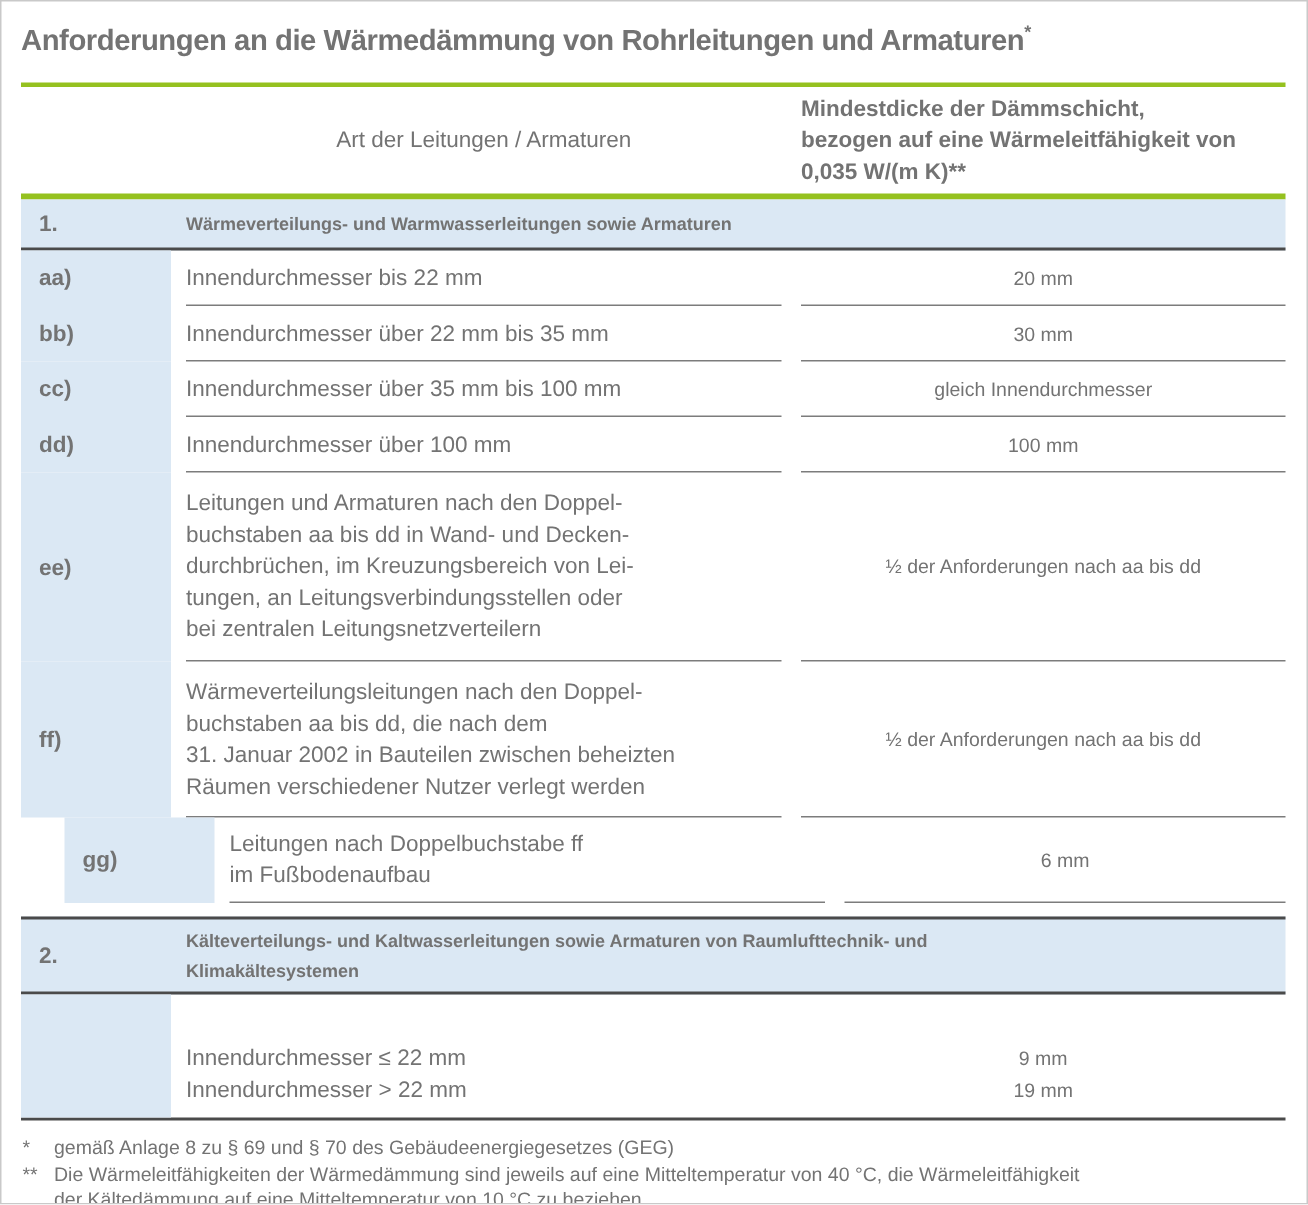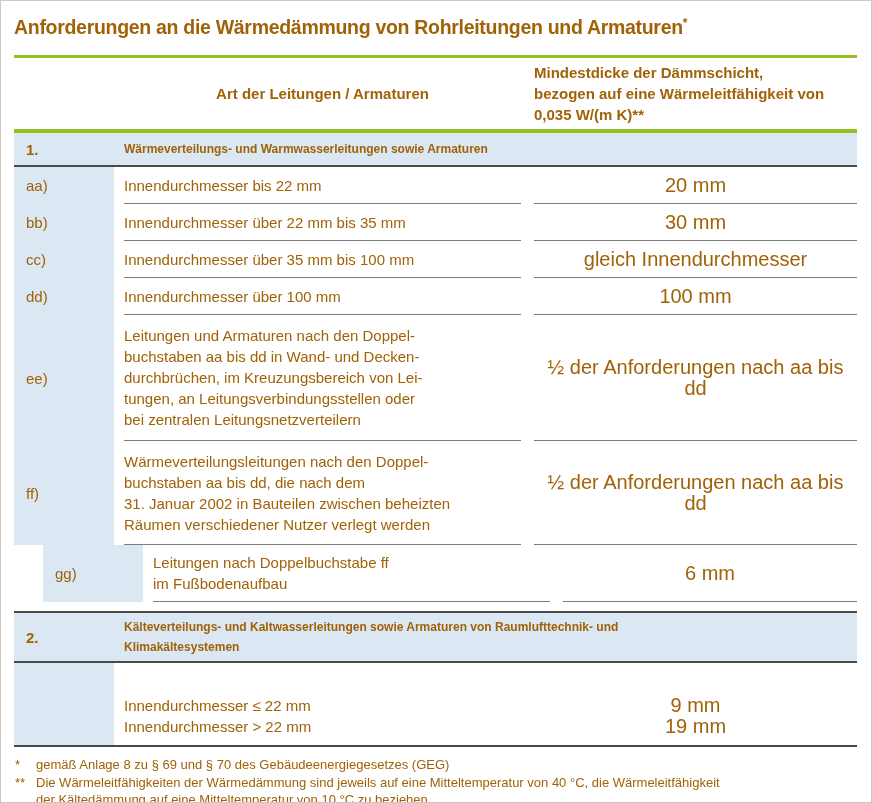--- a/index.html
+++ b/index.html
@@ -3,21 +3,21 @@
 <meta charset="utf-8">
 <style>
   html, body { margin: 0; padding: 0; background: #ffffff; }
   .page {
     position: relative;
     width: 870px;
     height: 801px;
     border: 1px solid #c9c9c9;
     background: #ffffff;
     font-family: "Liberation Sans", "DejaVu Sans", sans-serif;
-    color: #a16207;
+    color: #737373;
     overflow: hidden;
     box-sizing: content-box;
   }
   .inner { padding: 0 14px 0 13px; }
   h1.title {
     margin: 13px 0 0 0;
     font-size: 19.5px;
     line-height: 27px;
     font-weight: bold;
     letter-spacing: -0.3px;
@@ -25,50 +25,50 @@
   h1.title .sup { font-size: 12px; vertical-align: super; line-height: 0; }
   .rule-green { height: 3px; background: #95c11f; margin-top: 14px; }
   .rule-green-2 { height: 4px; margin-top: 0; }
   .preline { white-space: pre-line; }
 
   
   .header-row { display: flex; align-items: center; min-height: 71px; }
   .hc1 { width: 100px; flex-shrink: 0; }
   .hc2 {
     width: 397px; margin-left: 10px; flex-shrink: 0;
-    text-align: center; font-weight: bold; font-size: 15px; line-height: 20px;
+    text-align: center; font-weight: normal; font-size: 15px; line-height: 20px;
   }
   .hc3 {
     flex: 1; margin-left: 13px;
     text-align: left; font-weight: bold; font-size: 15px; line-height: 21px;
   }
 
   
   .section-bar { display: flex; background: #dbe8f4; box-sizing: border-box; }
   .section-bar.sec1 { border-bottom: 2px solid #4a4a4a; min-height: 34px; align-items: center; }
   .section-bar.sec2 { border-top: 2px solid #4a4a4a; border-bottom: 2px solid #4a4a4a; min-height: 43px; align-items: center; }
   .sc1 { width: 100px; flex-shrink: 0; padding-left: 12px; box-sizing: border-box; font-weight: bold; font-size: 15px; }
   .sc2 { margin-left: 10px; flex: 1; font-weight: bold; font-size: 12px; line-height: 20px; padding: 4px 0; }
 
   
   .trow { display: flex; align-items: stretch; }
   .c1 {
     width: 100px; flex-shrink: 0; background: #dbe8f4;
     display: flex; align-items: center; padding-left: 12px; box-sizing: border-box;
-    font-weight: normal; font-size: 15px;
+    font-weight: bold; font-size: 15px;
   }
   .c2 {
     width: 397px; flex-shrink: 0; margin-left: 10px;
     display: flex; align-items: center;
     font-size: 15px; line-height: 21px; padding: 7px 0; box-sizing: border-box;
   }
   .c3 {
     flex: 1; margin-left: 13px;
     display: flex; align-items: center; justify-content: center; text-align: center;
-    font-size: 20px; line-height: 21px; padding: 7px 0; box-sizing: border-box;
+    font-size: 13px; line-height: 21px; padding: 7px 0; box-sizing: border-box;
   }
   .sep { border-bottom: 1.5px solid #7c7c7c; }
   .r-short { min-height: 37px; }
   .r-ee { min-height: 126px; }
   .r-ff { min-height: 104px; }
   .r-gg { min-height: 48px; padding-left: 29px; }
   .row-gap { height: 9px; }
   .r-last { min-height: 82px; }
   .r-last .c2, .r-last .c3 { align-items: flex-start; padding-top: 32px; }
 

